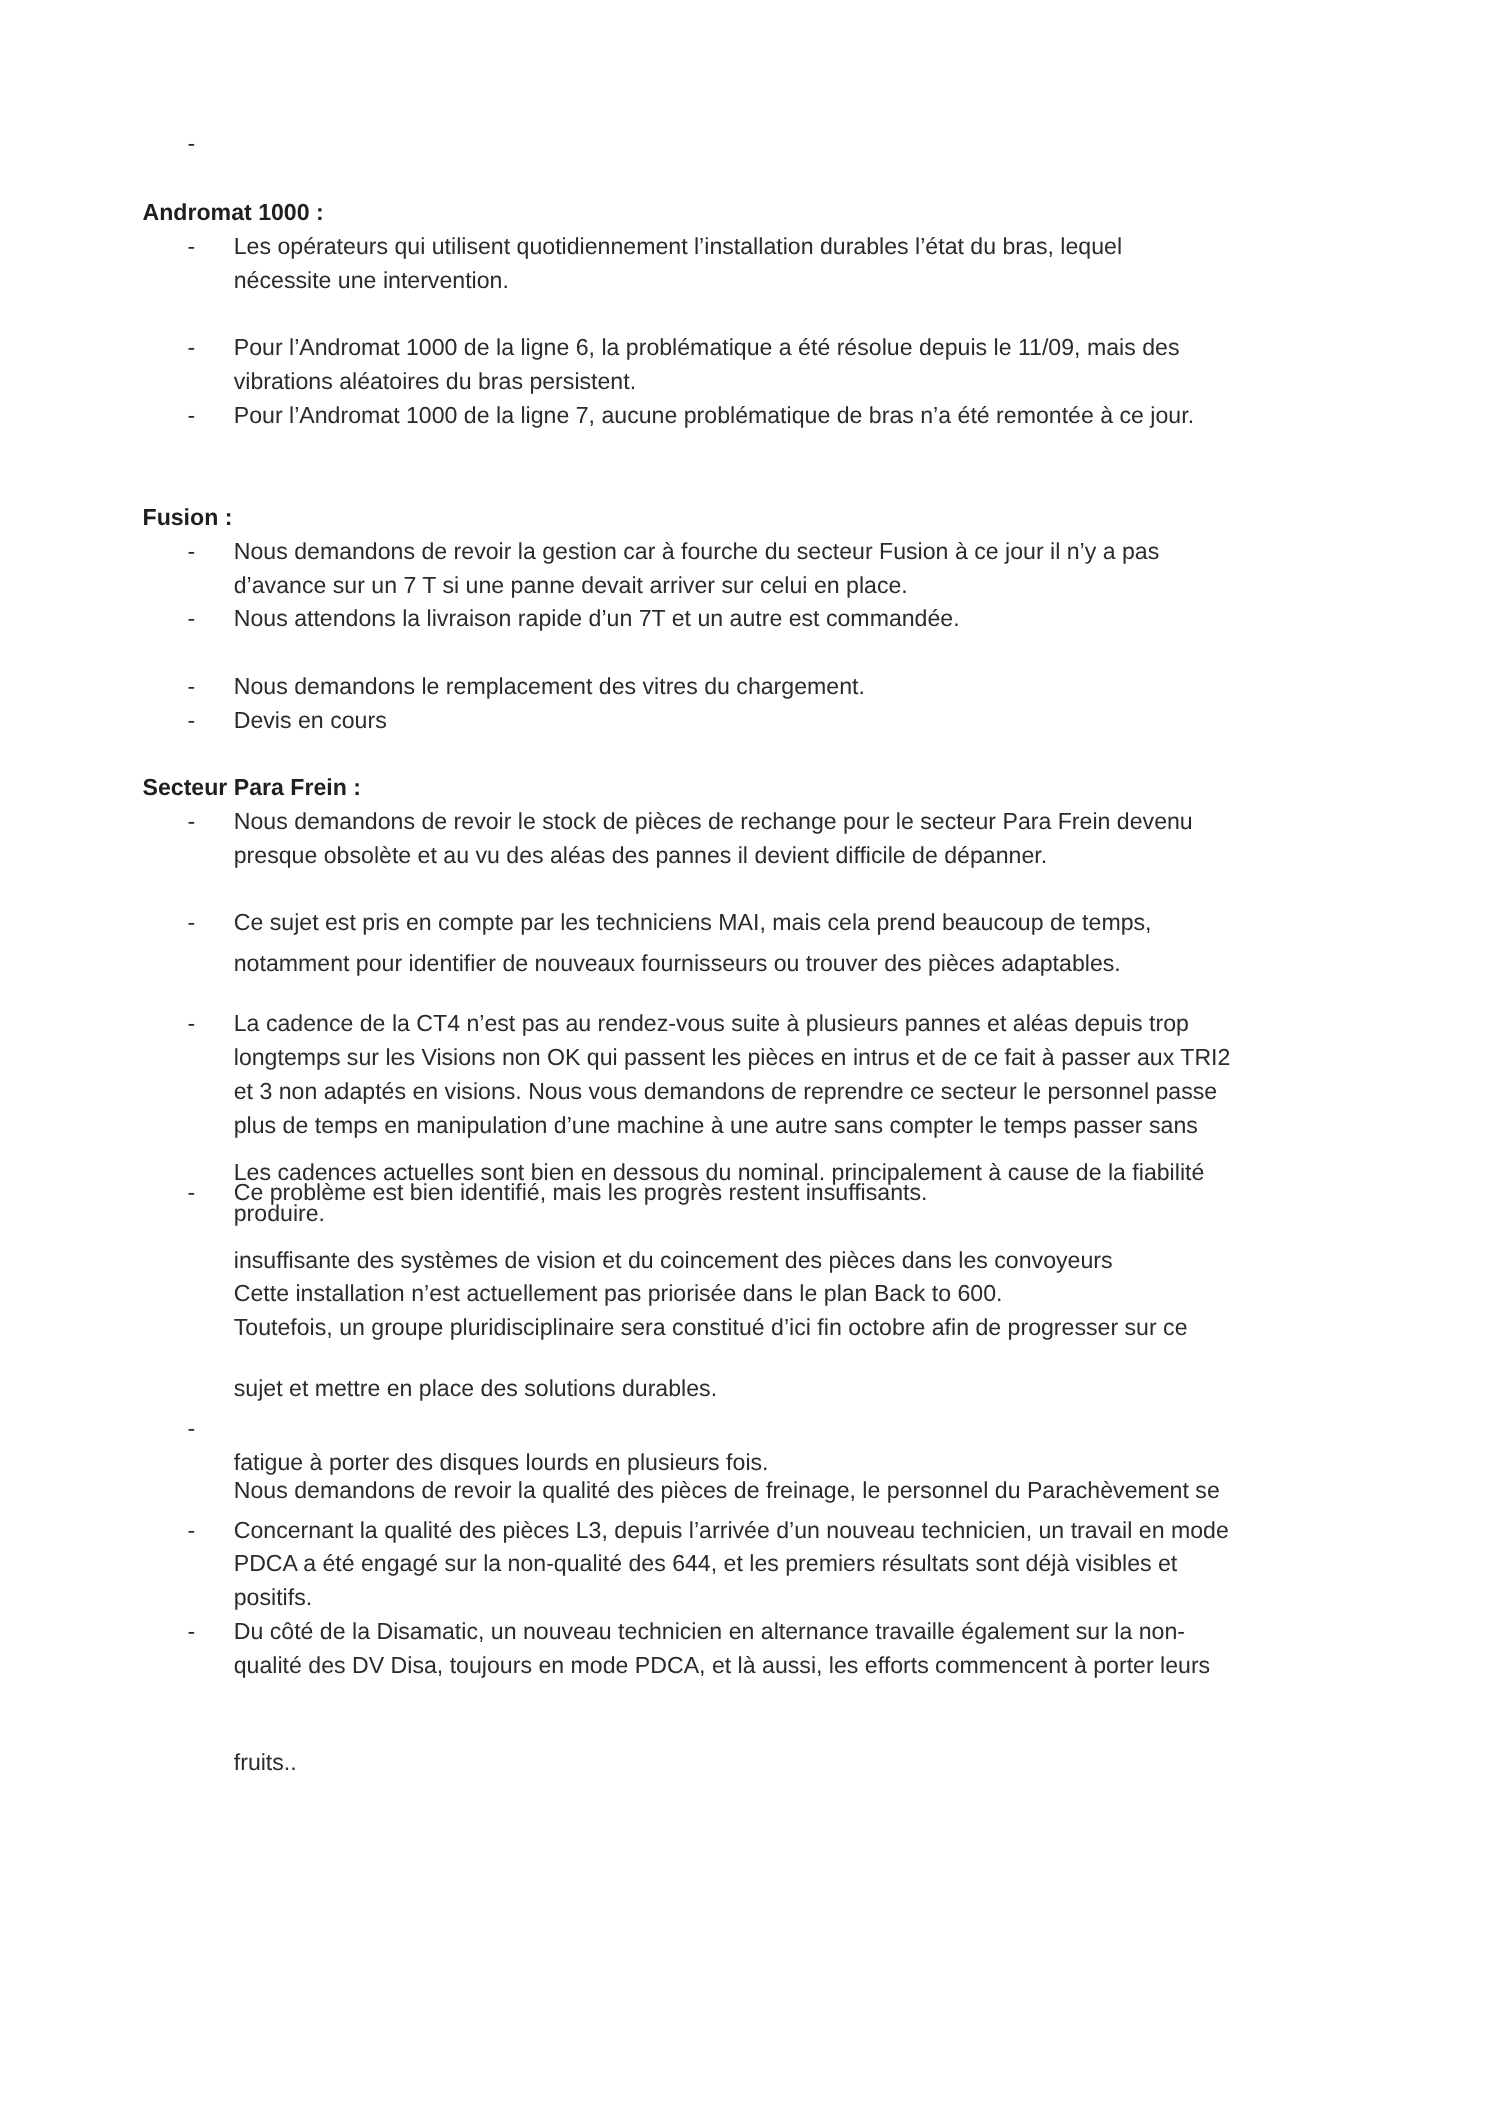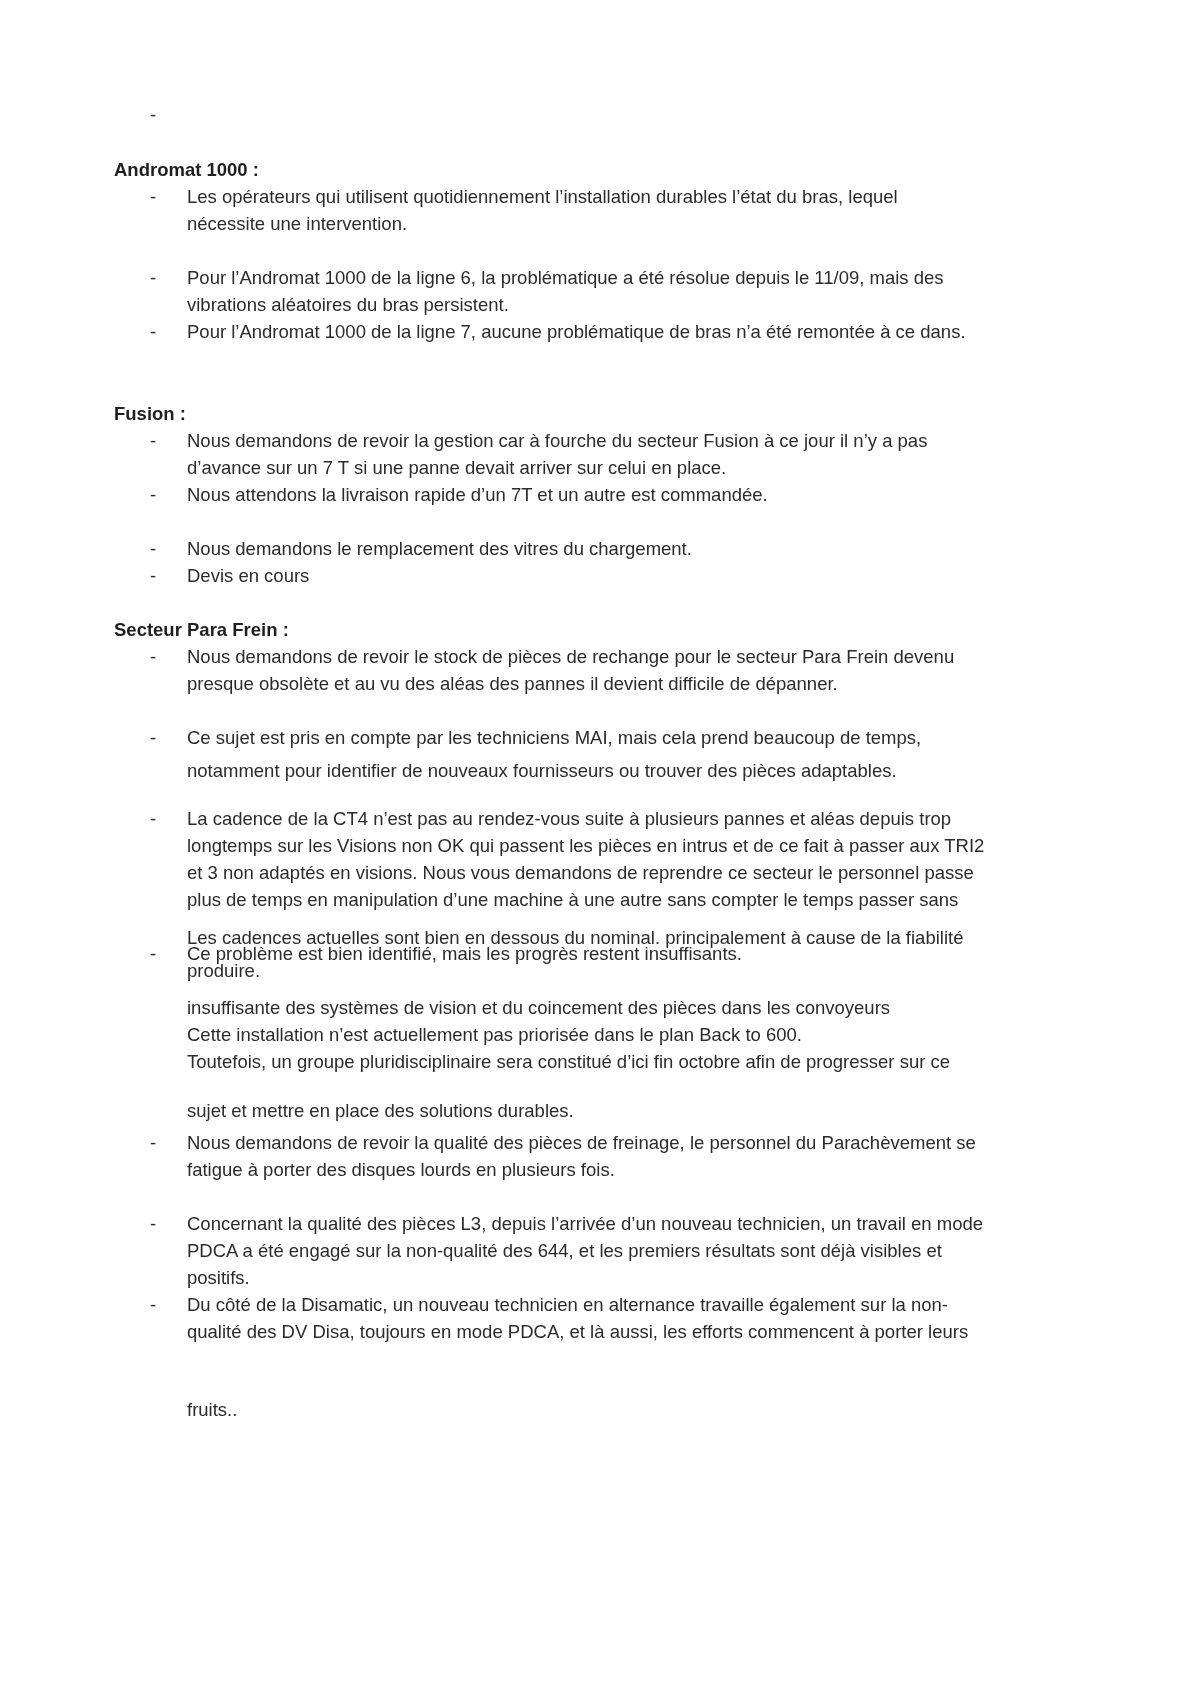--- a/index.html
+++ b/index.html
@@ -57,21 +57,21 @@
 
     <span class="dash" style="left:150px; top:183px;">-</span>
     <span class="line" style="top:183px;"> Les opérateurs qui utilisent quotidiennement l’installation durables l’état du bras, lequel</span>
     <span class="line" style="top:210px;">nécessite une intervention.</span>
 
     <span class="dash" style="left:150px; top:264px;">-</span>
     <span class="line" style="top:264px;">Pour l’Andromat 1000 de la ligne 6, la problématique a été résolue depuis le 11/09, mais des</span>
     <span class="line" style="top:291px;">vibrations aléatoires du bras persistent.</span>
 
     <span class="dash" style="left:150px; top:318px;">-</span>
-    <span class="line" style="top:318px;">Pour l’Andromat 1000 de la ligne 7, aucune problématique de bras n’a été remontée à ce dans.</span>
+    <span class="line" style="top:318px;">Pour l’Andromat 1000 de la ligne 7, aucune problématique de bras n’a été remontée à ce jour.</span>
   </div>
 
   <div>
     <span class="heading" style="left:114px; top:400px;">Fusion :</span>
 
     <span class="dash" style="left:150px; top:427px;">-</span>
     <span class="line" style="top:427px;"> Nous demandons de revoir la gestion car à fourche du secteur Fusion à ce jour il n’y a pas</span>
     <span class="line" style="top:454px;">d’avance sur un 7 T si une panne devait arriver sur celui en place.</span>
 
     <span class="dash" style="left:150px; top:481px;">-</span>
@@ -104,21 +104,21 @@
 
     <span class="dash" style="left:150px; top:940px;">-</span>
     <span class="line" style="top:940px;">Ce problème est bien identifié, mais les progrès restent insuffisants.</span>
     <span class="line" style="top:924px;text-align:center;">Les cadences actuelles sont bien en dessous du nominal. principalement à cause de la fiabilité</span>
     <span class="line" style="top:994px;">insuffisante des systèmes de vision et du coincement des pièces dans les convoyeurs</span>
     <span class="line" style="top:1021px;">Cette installation n’est actuellement pas priorisée dans le plan Back to 600.</span>
     <span class="line" style="top:1048px;">Toutefois, un groupe pluridisciplinaire sera constitué d’ici fin octobre afin de progresser sur ce</span>
     <span class="line" style="top:1075px;margin-top:22px;">sujet et mettre en place des solutions durables.</span>
 
     <span class="dash" style="left:150px; top:1129px;">-</span>
-    <span class="line" style="top:1129px;">Nous demandons de revoir la qualité des pièces de freinage, le personnel du Parachèvement se</span>
+    <span class="line" style="top:1178px;">Nous demandons de revoir la qualité des pièces de freinage, le personnel du Parachèvement se</span>
     <span class="line" style="top:1156px;">fatigue à porter des disques lourds en plusieurs fois.</span>
 
     <span class="dash" style="left:150px; top:1210px;">-</span>
     <span class="line" style="top:1210px;">Concernant la qualité des pièces L3, depuis l’arrivée d’un nouveau technicien, un travail en mode</span>
     <span class="line" style="top:1237px;">PDCA a été engagé sur la non-qualité des 644, et les premiers résultats sont déjà visibles et</span>
     <span class="line" style="top:1264px;">positifs.</span>
 
     <span class="dash" style="left:150px; top:1291px;">-</span>
     <span class="line" style="top:1291px;">Du côté de la Disamatic, un nouveau technicien en alternance travaille également sur la non-</span>
     <span class="line" style="top:1318px;">qualité des DV Disa, toujours en mode PDCA, et là aussi, les efforts commencent à porter leurs</span>

